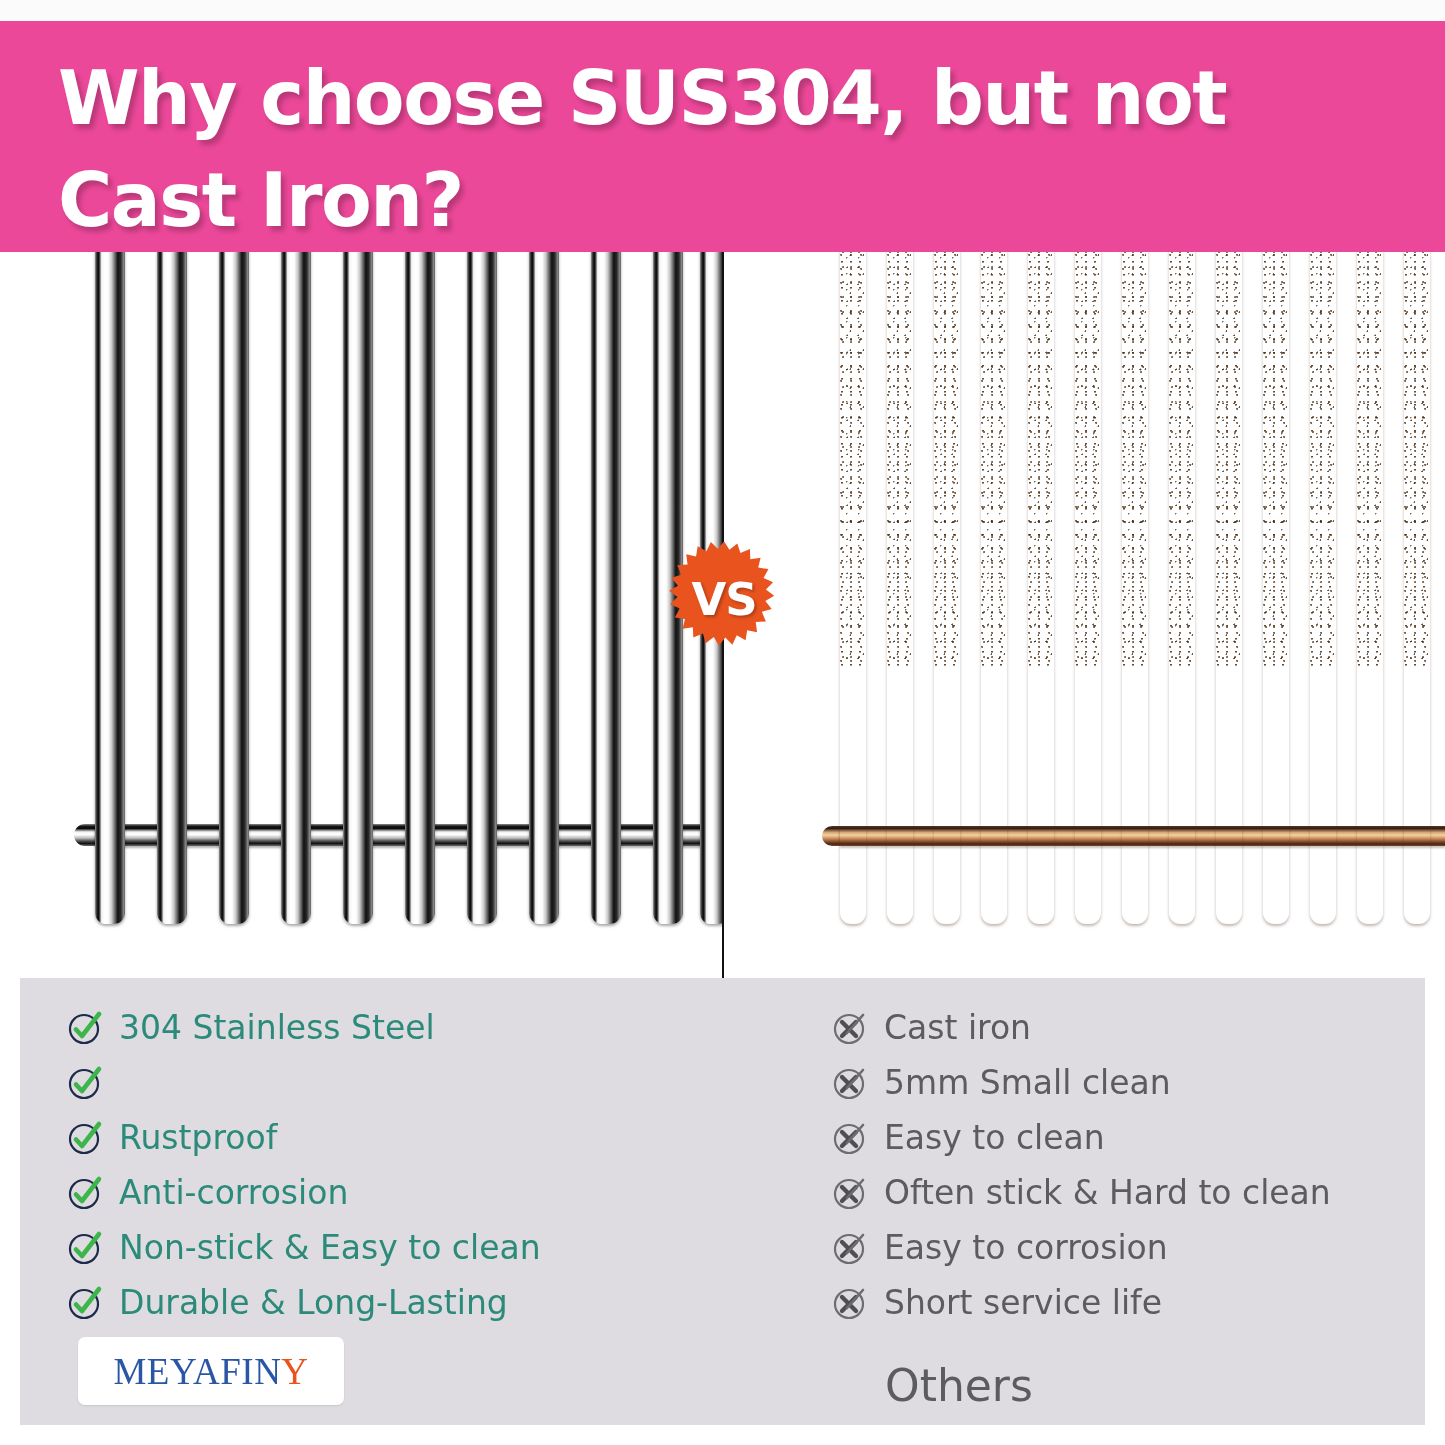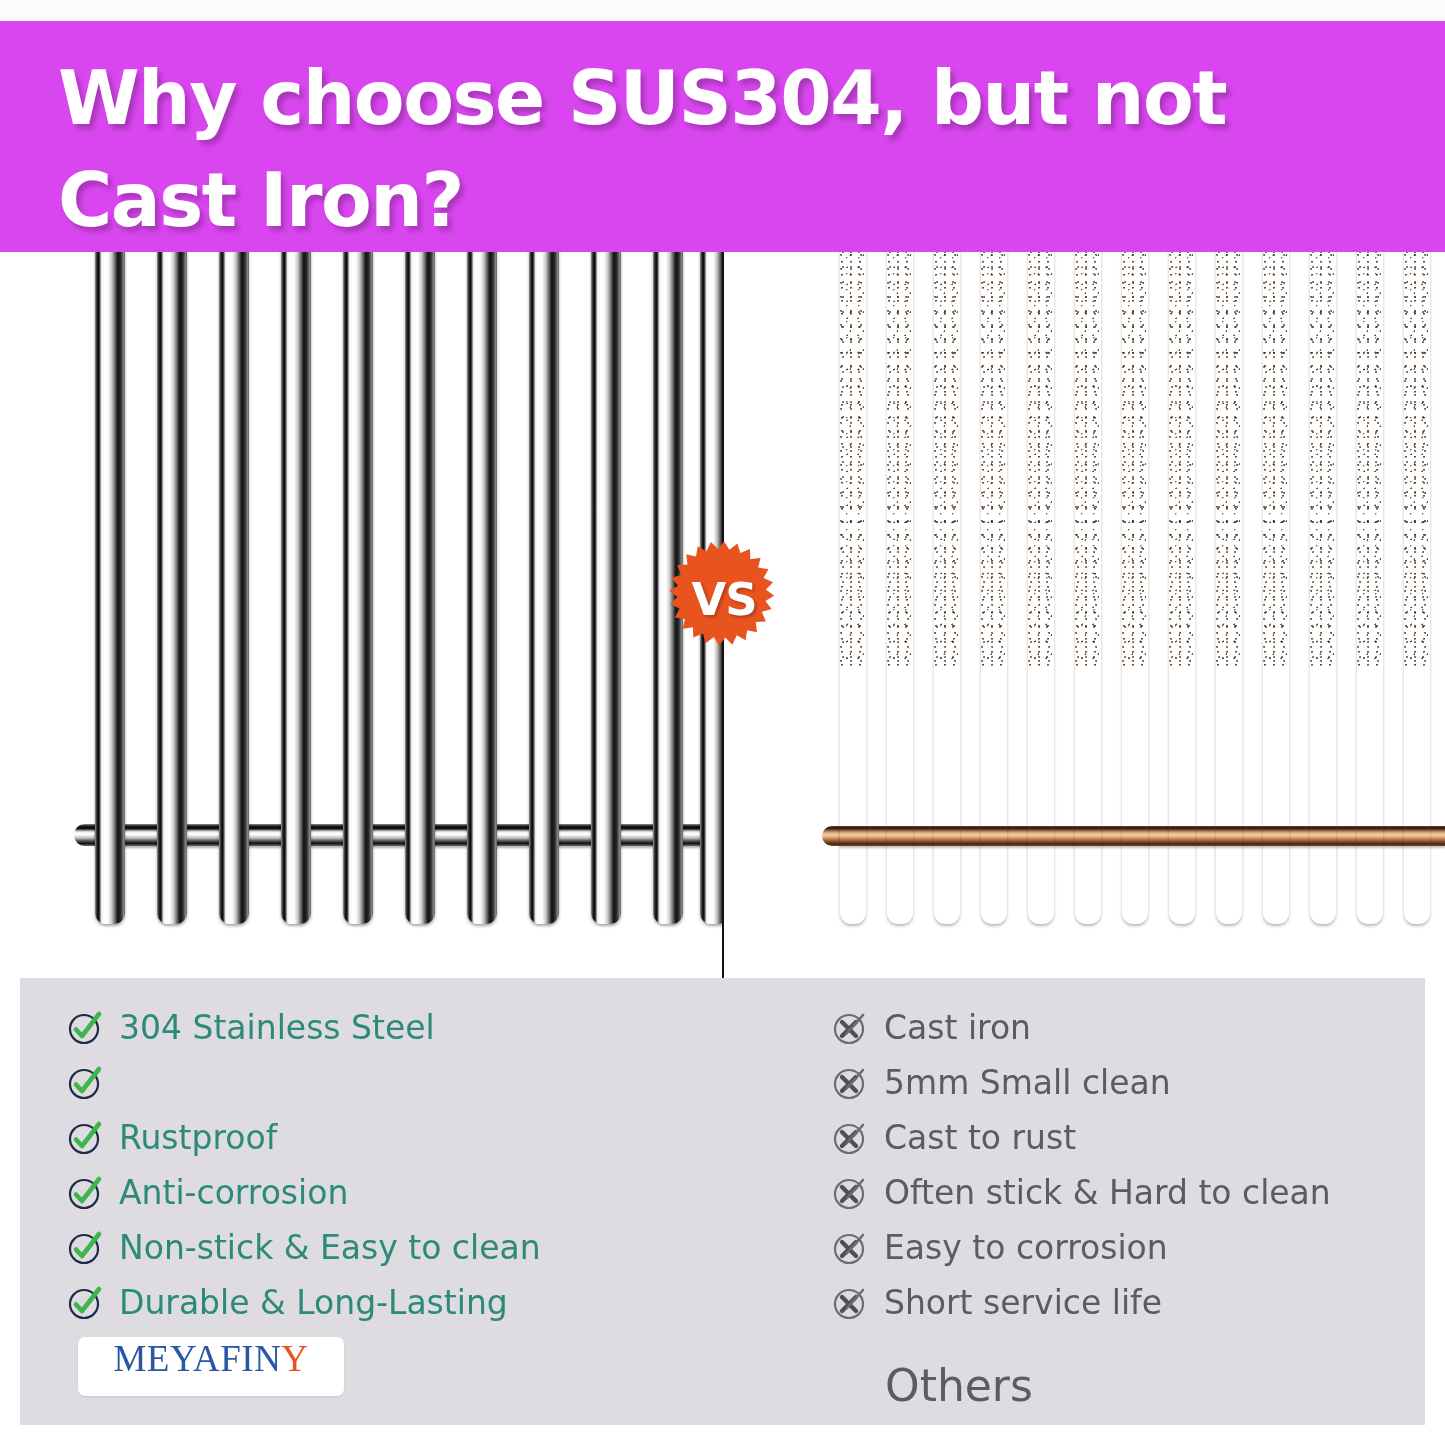--- a/index.html
+++ b/index.html
@@ -23,21 +23,21 @@
     left: 0; top: 0;
     width: 1445px; height: 21px;
     background: #fbfbfb;
   }
 
   
   .banner {
     position: absolute;
     left: 0; top: 21px;
     width: 1445px; height: 231px;
-    background: #d946ef;
+    background: #ec4899;
     box-sizing: border-box;
     padding: 26px 56px 0 58px;
   }
   .banner-title {
     margin: 0;
     color: #ffffff;
     font-family: "DejaVu Sans", sans-serif;
     font-size: 74px;
     font-weight: bold;
     line-height: 1.38;
@@ -227,24 +227,25 @@
     margin-right: 14px;
     flex: 0 0 40px;
     position: relative;
   }
   .mark svg { display: block; width: 40px; height: 40px; overflow: visible; }
 
   
   .logo-box {
     position: absolute;
     left: 78px; top: 1337px;
-    width: 266px; height: 59px;
+    width: 266px; height: 68px;
     background: #ffffff;
     border-radius: 7px;
     display: flex;
+    align-items: center;
     justify-content: center;
     box-shadow: 0 1px 2px rgba(0,0,0,0.10);
   }
   .logo-text {
     font-family: "Liberation Serif", serif;
     font-size: 37px;
     letter-spacing: 0.5px;
     color: #2a57a5;
     white-space: nowrap;
   }
@@ -397,21 +398,21 @@
         <span class="feature-label">5mm Small clean</span>
       </div>
       <div class="feature-row">
         <span class="mark">
           <svg viewBox="0 0 40 40">
               <circle cx="19" cy="21" r="14" fill="none" stroke="#6d6d70" stroke-width="2.2"></circle>
               <path d="M12 14 L26 28 M26 14 L12 28" fill="none" stroke="#4f4f52" stroke-width="4.4" stroke-linecap="round"></path>
               <path d="M17 25 L33 7" fill="none" stroke="#6d6d70" stroke-width="2.6" stroke-linecap="round"></path>
             </svg>
         </span>
-        <span class="feature-label">Cast to rust</span>
+        <span class="feature-label">Easy to clean</span>
       </div>
       <div class="feature-row">
         <span class="mark">
           <svg viewBox="0 0 40 40">
               <circle cx="19" cy="21" r="14" fill="none" stroke="#6d6d70" stroke-width="2.2"></circle>
               <path d="M12 14 L26 28 M26 14 L12 28" fill="none" stroke="#4f4f52" stroke-width="4.4" stroke-linecap="round"></path>
               <path d="M17 25 L33 7" fill="none" stroke="#6d6d70" stroke-width="2.6" stroke-linecap="round"></path>
             </svg>
         </span>
         <span class="feature-label">Often stick &amp; Hard to clean</span>

